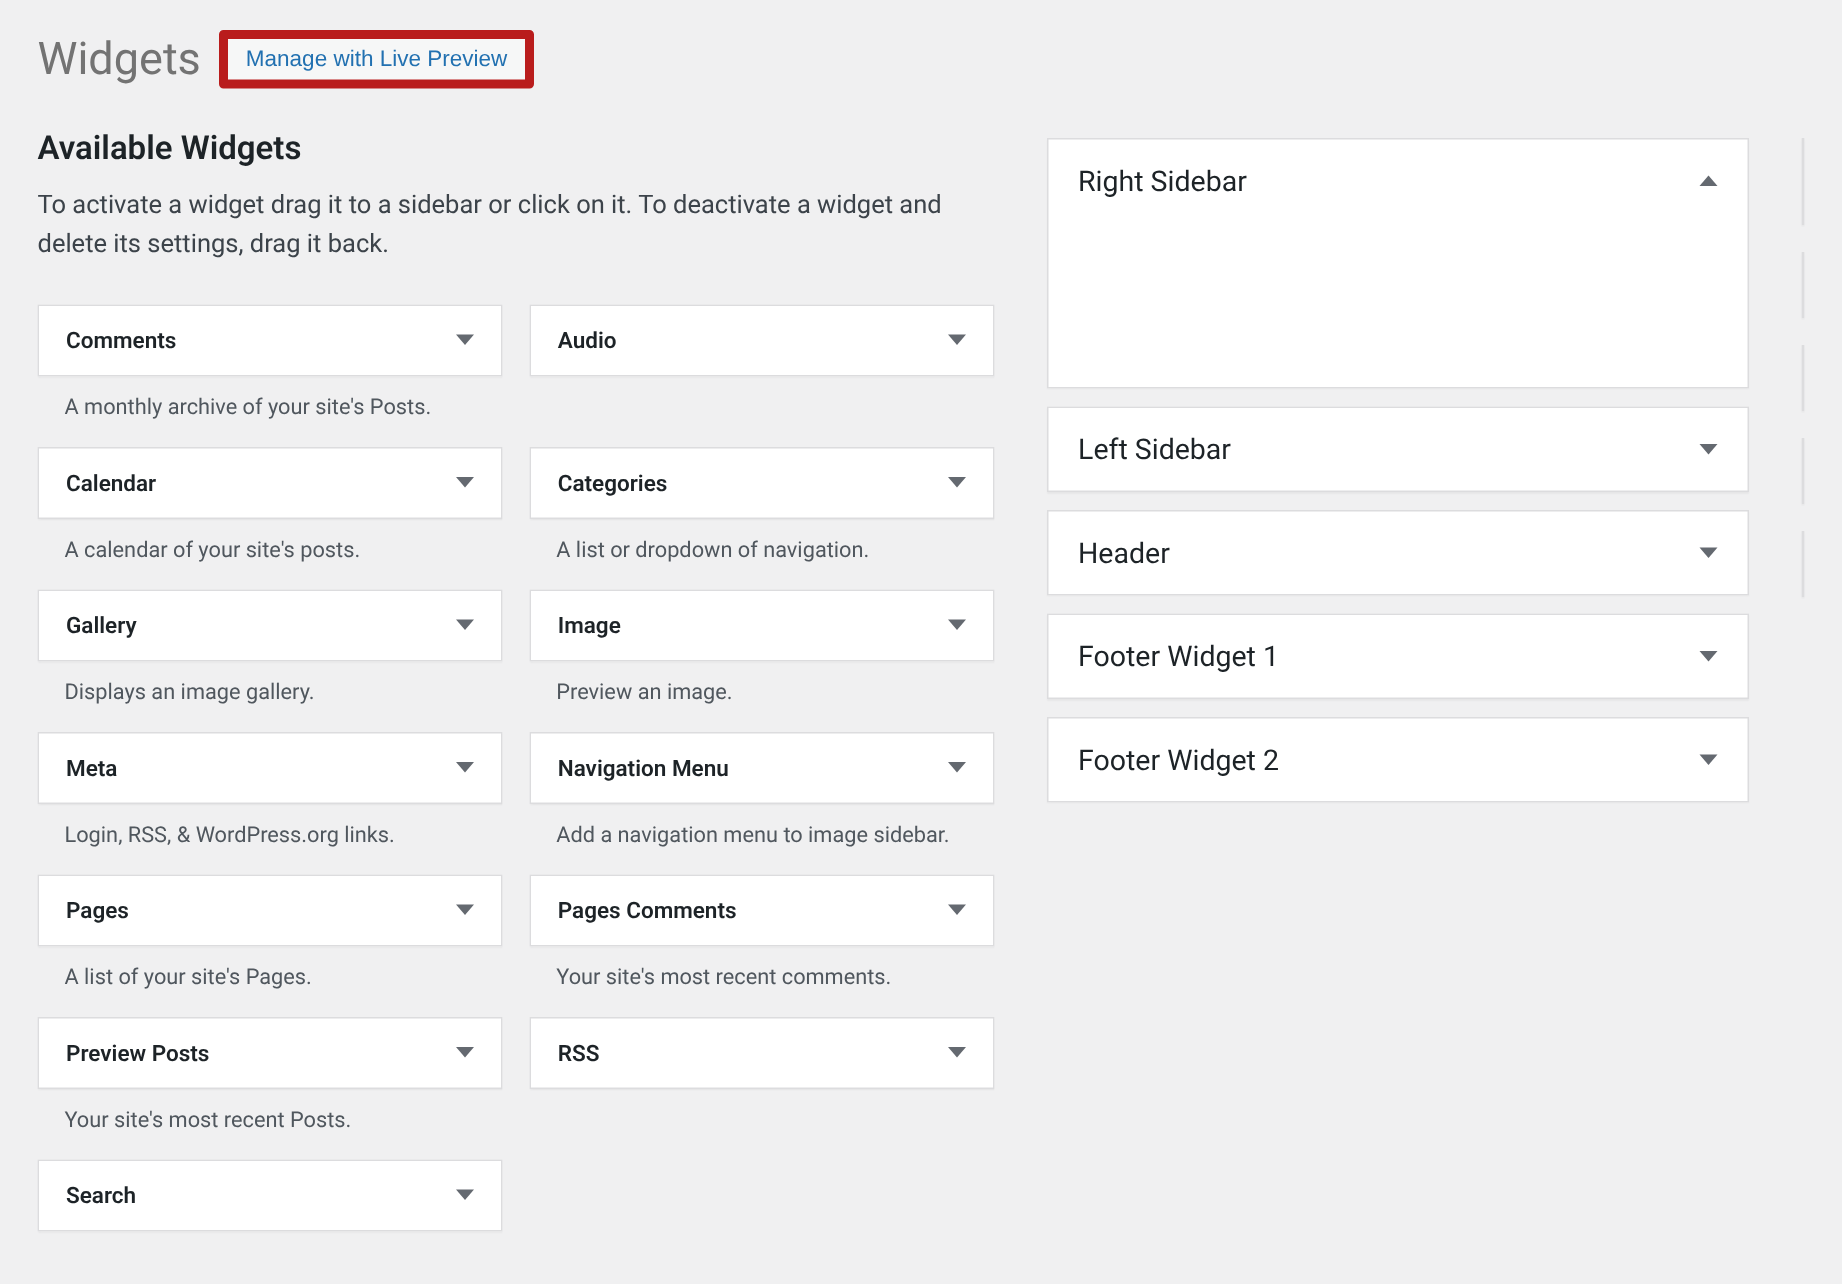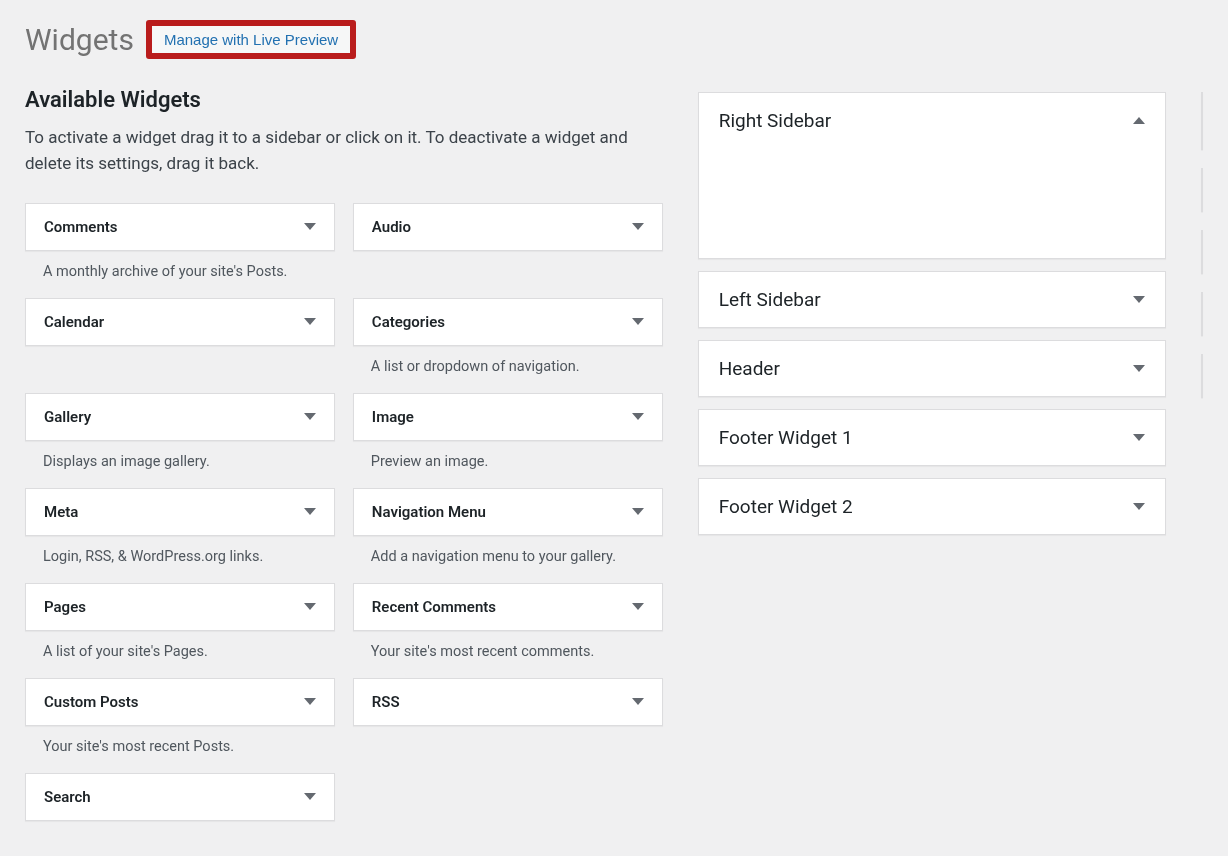--- a/index.html
+++ b/index.html
@@ -139,20 +139,21 @@
           <div class="widget-box">
             <span class="widget-name">Audio</span>
             <span class="chev"></span>
           </div>
         </div>
         <div class="widget-item">
           <div class="widget-box">
             <span class="widget-name">Calendar</span>
             <span class="chev"></span>
           </div>
+          <div class="widget-desc">A calendar of your site's posts.</div>
         </div>
         <div class="widget-item">
           <div class="widget-box">
             <span class="widget-name">Categories</span>
             <span class="chev"></span>
           </div>
           <div class="widget-desc">A list or dropdown of navigation.</div>
         </div>
         <div class="widget-item">
           <div class="widget-box">
@@ -173,39 +174,39 @@
             <span class="widget-name">Meta</span>
             <span class="chev"></span>
           </div>
           <div class="widget-desc">Login, RSS, &amp; WordPress.org links.</div>
         </div>
         <div class="widget-item">
           <div class="widget-box">
             <span class="widget-name">Navigation Menu</span>
             <span class="chev"></span>
           </div>
-          <div class="widget-desc">Add a navigation menu to your gallery.</div>
+          <div class="widget-desc">Add a navigation menu to image sidebar.</div>
         </div>
         <div class="widget-item">
           <div class="widget-box">
             <span class="widget-name">Pages</span>
             <span class="chev"></span>
           </div>
           <div class="widget-desc">A list of your site's Pages.</div>
         </div>
         <div class="widget-item">
           <div class="widget-box">
-            <span class="widget-name">Recent Comments</span>
+            <span class="widget-name">Pages Comments</span>
             <span class="chev"></span>
           </div>
           <div class="widget-desc">Your site's most recent comments.</div>
         </div>
         <div class="widget-item">
           <div class="widget-box">
-            <span class="widget-name">Custom Posts</span>
+            <span class="widget-name">Preview Posts</span>
             <span class="chev"></span>
           </div>
           <div class="widget-desc">Your site's most recent Posts.</div>
         </div>
         <div class="widget-item">
           <div class="widget-box">
             <span class="widget-name">RSS</span>
             <span class="chev"></span>
           </div>
         </div>

